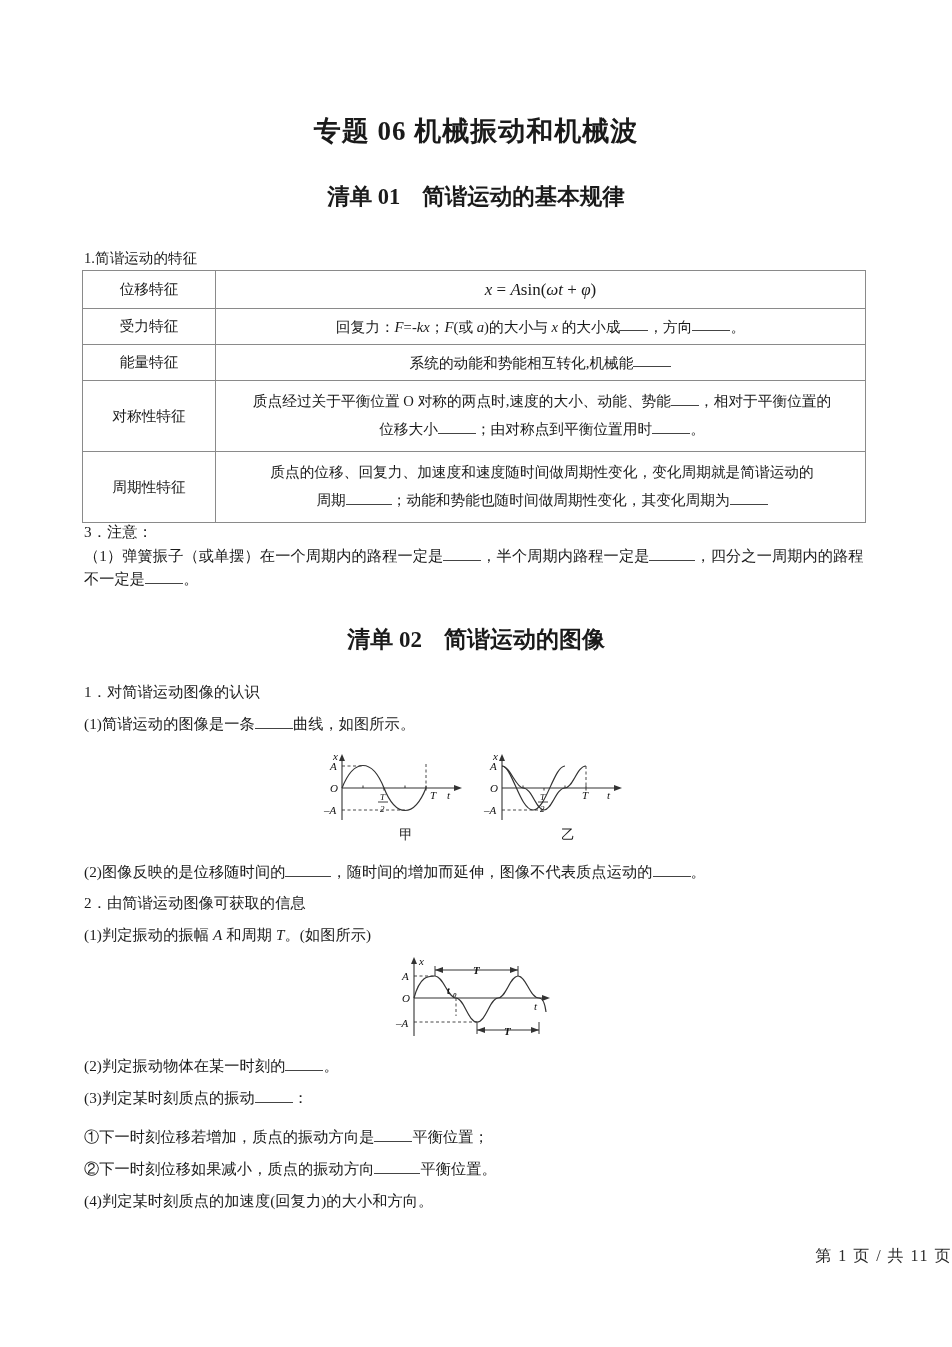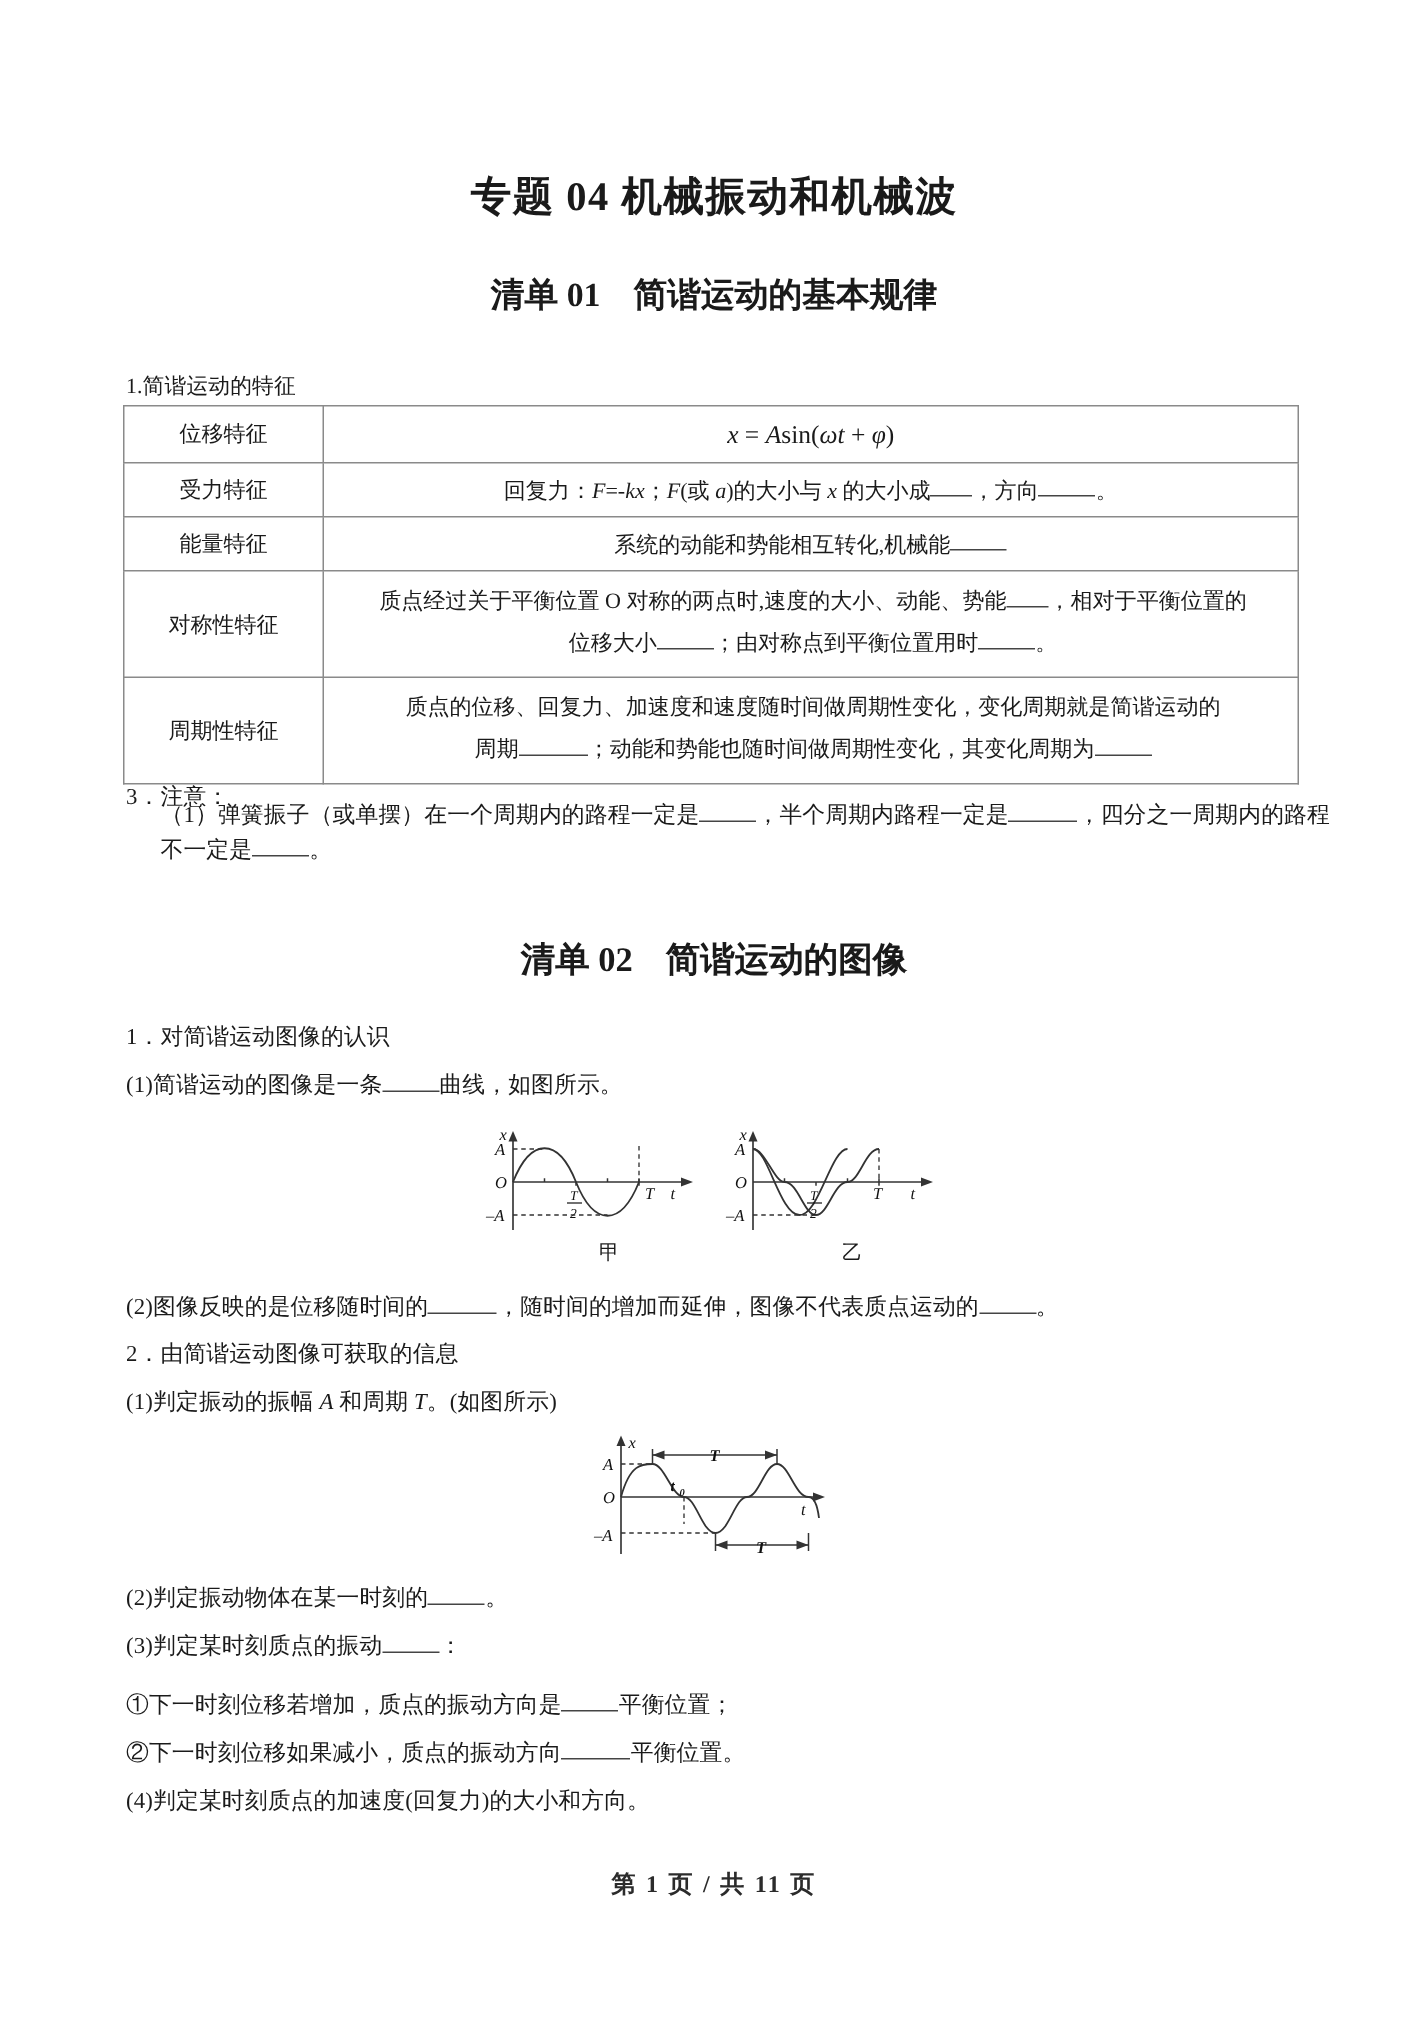--- a/index.html
+++ b/index.html
@@ -83,21 +83,21 @@
   .formula {
     font-size: 17px;
     font-family: "Liberation Serif", serif;
   }
   .formula i { font-style: italic; }
   .blank { display: inline-block; border-bottom: 1px solid #444; vertical-align: baseline; height: 0.95em; } .b3 { width: 28px; } .b4 { width: 38px; }
   .b5 { width: 46px; } .b6 { width: 56px; }
 
   
   #note-head  { left: 84px; top: 520px; }
-  #note-1     { left: 84px; top: 532px; width: 790px; margin-left: 23px; }
+  #note-1     { left: 84px; top: 544px; width: 790px; }
   #note-2     { left: 84px; top: 588px; width: 790px; }
 
   
   #s2-1  { left: 84px; top: 680px; }
   #s2-11 { left: 84px; top: 712px; }
   #s2-12 { left: 84px; top: 860px; width: 790px; }
   #s2-2  { left: 84px; top: 891px; }
   #s2-21 { left: 84px; top: 923px; }
   #s2-22 { left: 84px; top: 1054px; }
   #s2-23 { left: 84px; top: 1086px; }
@@ -117,33 +117,33 @@
     width: 40px;
   }
   #cap-jia { left: 386px; top: 826px; }
   #cap-yi  { left: 548px; top: 826px; }
 
   
   .footer {
     position: absolute;
     left: 0; right: 0;
     top: 1246px;
-    text-align: center;
+    text-align: right;
     font-size: 16px;
-    font-weight: bold;
+    font-weight: normal;
     color: #2b2b2b;
     letter-spacing: 1.5px;
   }
 </style>
 </head>
 <body>
 
 <div class="page">
 
-  <div class="doc-title">专题 04  机械振动和机械波</div>
+  <div class="doc-title">专题 06  机械振动和机械波</div>
 
   <div class="section-title" id="sec1-title">
     <span>清单 01</span><span class="sp"></span><span>简谐运动的基本规律</span>
   </div>
 
   <div class="body-text lbl-1">1.简谐运动的特征</div>
 
   <table class="feat">
     <tbody>
         <tr class="r1">

